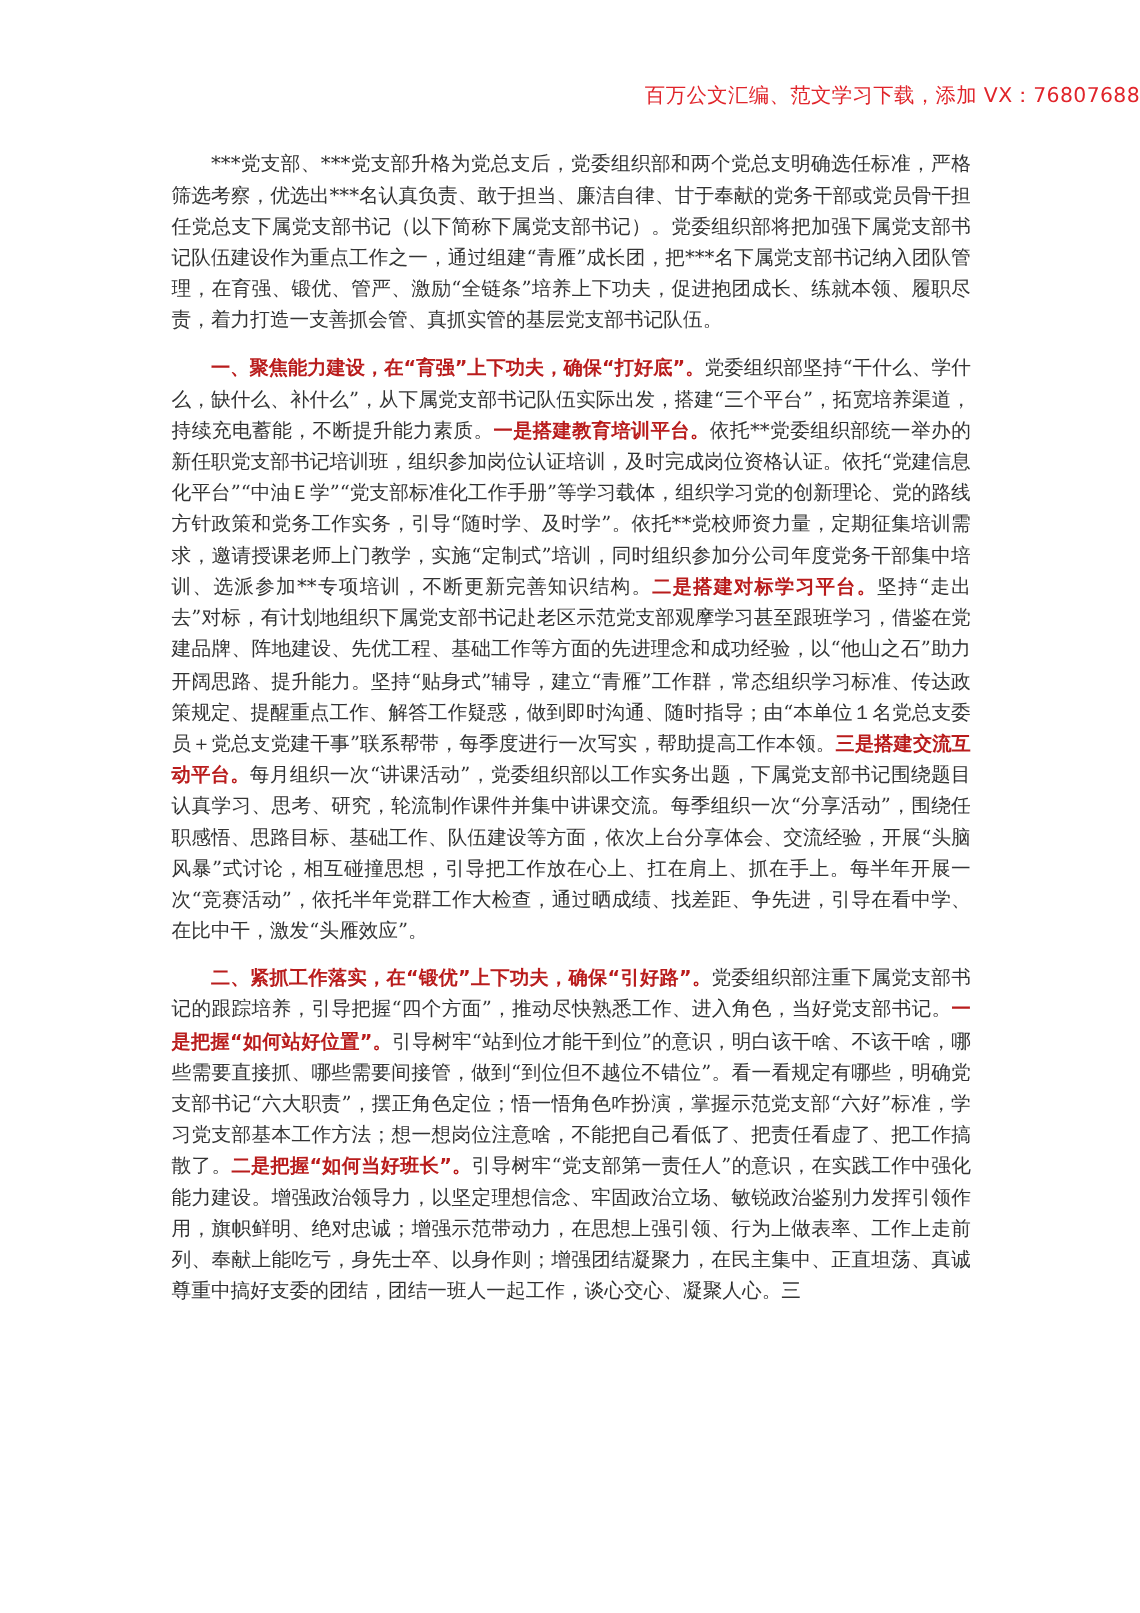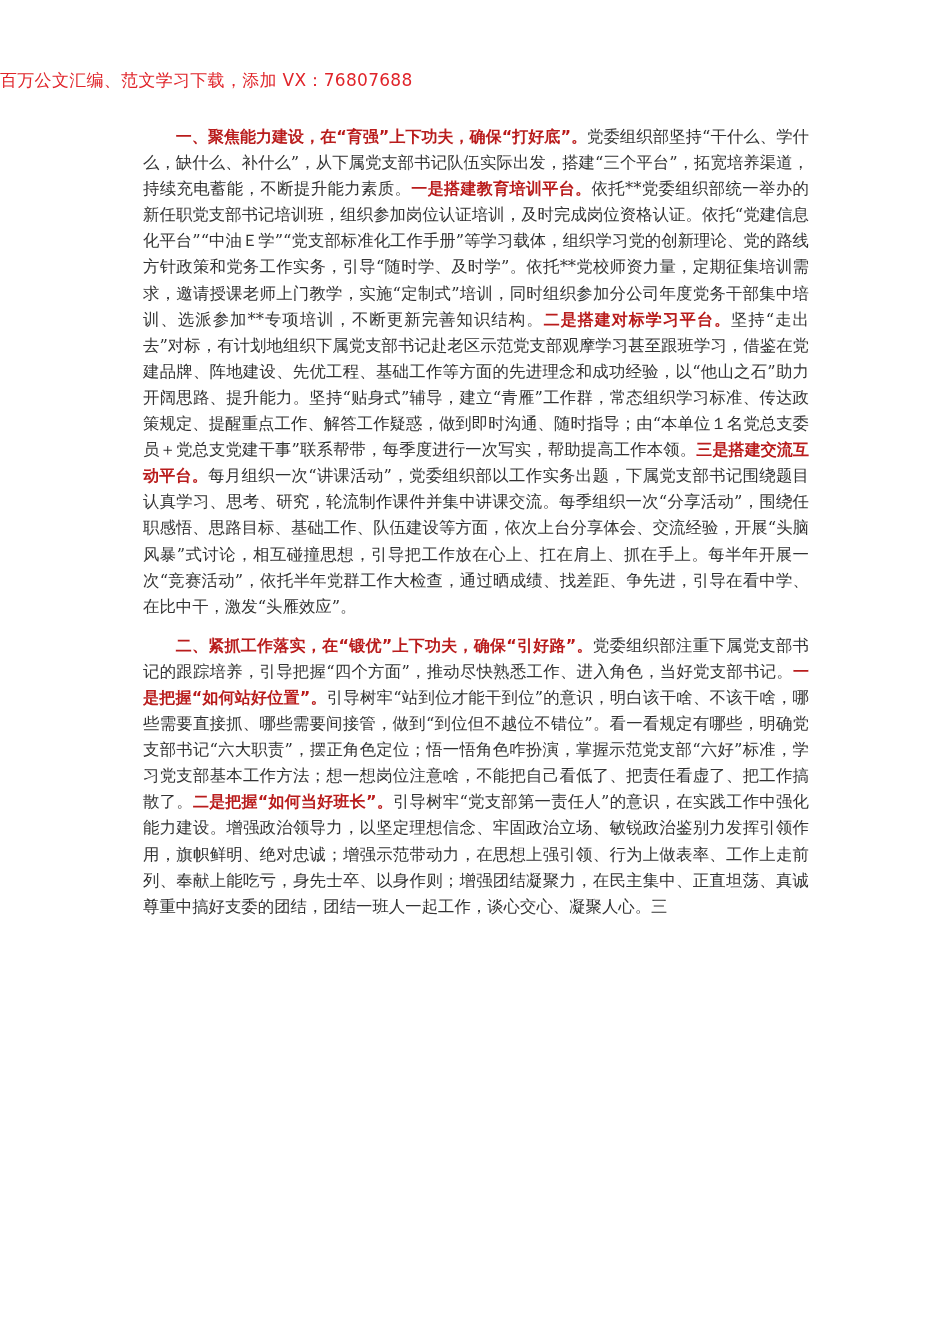--- a/index.html
+++ b/index.html
@@ -1,39 +1,42 @@
 <!DOCTYPE html>
 <html><head>
 <meta charset="utf-8">
 <style>
   html, body { margin: 0; padding: 0; background: #ffffff; }
   body { width: 950px; height: 1344px; position: relative; overflow: hidden; }
   .page { position: absolute; left: 0; top: 0; width: 950px; height: 1344px; background: #fff; }
   .header {
-    position: absolute; left: 0; width: 950px; top: 66px; text-align: left;
+    position: absolute; left: 0; width: 950px; top: 66px; text-align: right;
     color: #e0242a; font-family: "DejaVu Sans", "Liberation Sans", sans-serif;
     font-size: 17px; letter-spacing: 0.3px; line-height: 28px;
   }
   .body {
     position: absolute; left: 143px; top: 124px; width: 666px;
     font-family: "DejaVu Serif", "Liberation Serif", serif;
     font-size: 16.4px; line-height: 26.1px; color: #333;
     text-align: justify; text-justify: inter-character;
   }
   .para { margin: 0; text-indent: 2em; }
   .para + .para { margin-top: 13px; }
   .b { font-weight: bold; color: #b91c1c; font-family: "DejaVu Sans", "Liberation Sans", sans-serif; font-size: 16px; }
 </style>
 </head>
 <body>
 
 <div class="page">
   <div class="header">百万公文汇编、范文学习下载，添加 VX：76807688</div>
 
   <div class="body">
+    <p class="para">
+      <span>***党支部、***党支部升格为党总支后，党委组织部和两个党总支明确选任标准，严格筛选考察，优选出***名认真负责、敢于担当、廉洁自律、甘于奉献的党务干部或党员骨干担任党总支下属党支部书记（以下简称下属党支部书记）。党委组织部将把加强下属党支部书记队伍建设作为重点工作之一，通过组建“青雁”成长团，把***名下属党支部书记纳入团队管理，在育强、锻优、管严、激励“全链条”培养上下功夫，促进抱团成长、练就本领、履职尽责，着力打造一支善抓会管、真抓实管的基层党支部书记队伍。</span>
+    </p>
 
     <p class="para">
       <span class="b">一、聚焦能力建设，在“育强”上下功夫，确保“打好底”。</span><span>党委组织部坚持“干什么、学什么，缺什么、补什么”，从下属党支部书记队伍实际出发，搭建“三个平台”，拓宽培养渠道，持续充电蓄能，不断提升能力素质。</span><span class="b">一是搭建教育培训平台。</span><span>依托**党委组织部统一举办的新任职党支部书记培训班，组织参加岗位认证培训，及时完成岗位资格认证。依托“党建信息化平台”“中油Ｅ学”“党支部标准化工作手册”等学习载体，组织学习党的创新理论、党的路线方针政策和党务工作实务，引导“随时学、及时学”。依托**党校师资力量，定期征集培训需求，邀请授课老师上门教学，实施“定制式”培训，同时组织参加分公司年度党务干部集中培训、选派参加**专项培训，不断更新完善知识结构。</span><span class="b">二是搭建对标学习平台。</span><span>坚持“走出去”对标，有计划地组织下属党支部书记赴老区示范党支部观摩学习甚至跟班学习，借鉴在党建品牌、阵地建设、先优工程、基础工作等方面的先进理念和成功经验，以“他山之石”助力开阔思路、提升能力。坚持“贴身式”辅导，建立“青雁”工作群，常态组织学习标准、传达政策规定、提醒重点工作、解答工作疑惑，做到即时沟通、随时指导；由“本单位１名党总支委员＋党总支党建干事”联系帮带，每季度进行一次写实，帮助提高工作本领。</span><span class="b">三是搭建交流互动平台。</span><span>每月组织一次“讲课活动”，党委组织部以工作实务出题，下属党支部书记围绕题目认真学习、思考、研究，轮流制作课件并集中讲课交流。每季组织一次“分享活动”，围绕任职感悟、思路目标、基础工作、队伍建设等方面，依次上台分享体会、交流经验，开展“头脑风暴”式讨论，相互碰撞思想，引导把工作放在心上、扛在肩上、抓在手上。每半年开展一次“竞赛活动”，依托半年党群工作大检查，通过晒成绩、找差距、争先进，引导在看中学、在比中干，激发“头雁效应”。</span>
     </p>
 
     <p class="para">
       <span class="b">二、紧抓工作落实，在“锻优”上下功夫，确保“引好路”。</span><span>党委组织部注重下属党支部书记的跟踪培养，引导把握“四个方面”，推动尽快熟悉工作、进入角色，当好党支部书记。</span><span class="b">一是把握“如何站好位置”。</span><span>引导树牢“站到位才能干到位”的意识，明白该干啥、不该干啥，哪些需要直接抓、哪些需要间接管，做到“到位但不越位不错位”。看一看规定有哪些，明确党支部书记“六大职责”，摆正角色定位；悟一悟角色咋扮演，掌握示范党支部“六好”标准，学习党支部基本工作方法；想一想岗位注意啥，不能把自己看低了、把责任看虚了、把工作搞散了。</span><span class="b">二是把握“如何当好班长”。</span><span>引导树牢“党支部第一责任人”的意识，在实践工作中强化能力建设。增强政治领导力，以坚定理想信念、牢固政治立场、敏锐政治鉴别力发挥引领作用，旗帜鲜明、绝对忠诚；增强示范带动力，在思想上强引领、行为上做表率、工作上走前列、奉献上能吃亏，身先士卒、以身作则；增强团结凝聚力，在民主集中、正直坦荡、真诚尊重中搞好支委的团结，团结一班人一起工作，谈心交心、凝聚人心。三</span>
     </p>
   </div>
 </div>

